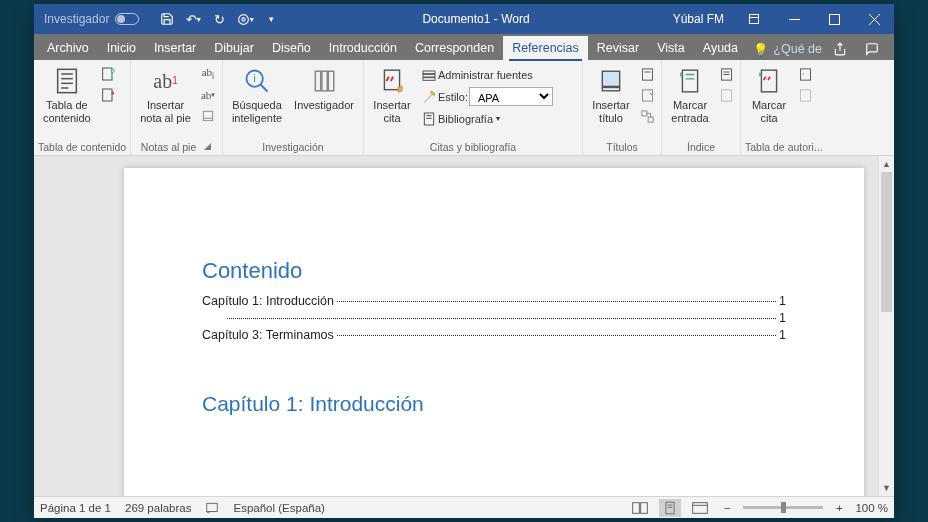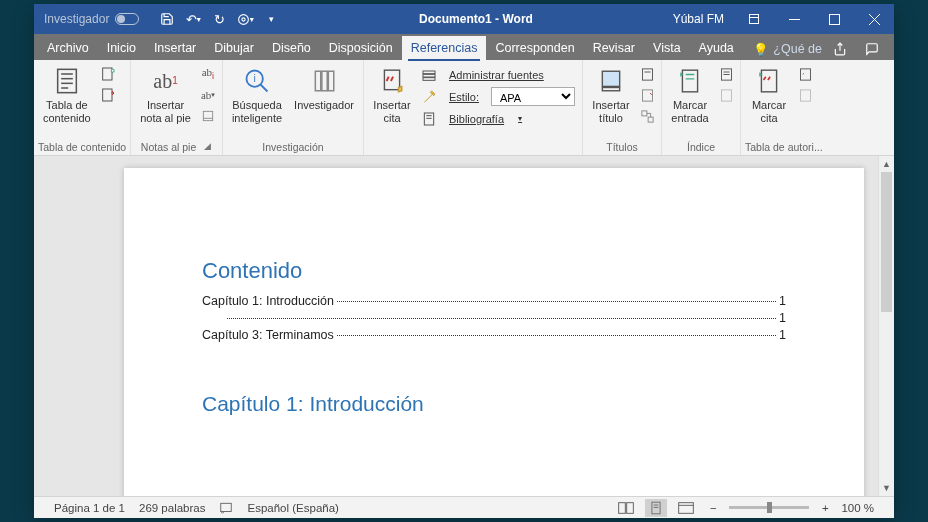--- a/index.html
+++ b/index.html
@@ -6,21 +6,21 @@
 body { background: #0a3a4a; width: 928px; height: 522px; overflow: hidden; position: relative; }
 .window { position: absolute; top: 4px; left: 34px; right: 34px; bottom: 4px; background: #fff; display: flex; flex-direction: column; box-shadow: 0 4px 20px rgba(0,0,0,0.3); }
 
 
 .titlebar { background: #2b579a; height: 30px; display: flex; align-items: center; color: #fff; font-size: 12px; }
 .autosave { display: flex; align-items: center; gap: 6px; padding: 0 10px; color: #b8c5d9; }
 .toggle { width: 24px; height: 12px; border: 1px solid #b8c5d9; border-radius: 6px; position: relative; }
 .toggle::after { content: ""; position: absolute; width: 8px; height: 8px; background: #b8c5d9; border-radius: 50%; top: 1px; left: 1px; }
 .qat { display: flex; gap: 2px; padding: 0 6px; }
 .qat-btn { width: 24px; height: 26px; display: flex; align-items: center; justify-content: center; cursor: pointer; color: #fff; font-size: 13px; }
-.title-center { flex: 1; text-align: center; font-weight: bold; }
+.title-center { flex: 1; text-align: center; }
 .user { padding: 0 10px; }
 .win-controls { display: flex; }
 .win-btn { width: 40px; height: 30px; display: flex; align-items: center; justify-content: center; cursor: pointer; color: #fff; }
 
 
 .tabs { background: #737373; height: 26px; display: flex; align-items: flex-end; color: #fff; font-size: 12.5px; padding: 0 4px; }
 .tab { padding: 5px 9px; cursor: pointer; white-space: nowrap; }
 .tab.active { background: #f3f3f3; color: #2b579a; }
 .tab.active { position: relative; }
 .tab.active::after { content: ""; position: absolute; bottom: -1px; left: 6px; right: 6px; height: 2px; background: #2b579a; }
@@ -30,41 +30,41 @@
 
 
 .ribbon { background: #f3f3f3; border-bottom: 1px solid #d4d4d4; height: 96px; display: flex; }
 .group { border-right: 1px solid #e0e0e0; display: flex; flex-direction: column; padding: 2px 4px 0; }
 .group-body { flex: 1; display: flex; align-items: flex-start; gap: 2px; }
 .group-label { font-size: 10.5px; color: #666; text-align: center; padding: 2px 0; white-space: nowrap; overflow: hidden; text-overflow: ellipsis; }
 .big-btn { display: flex; flex-direction: column; align-items: center; justify-content: flex-start; padding: 3px 5px 0; cursor: pointer; min-width: 48px; text-align: center; font-size: 11px; color: #333; line-height: 1.2; gap: 2px; }
 .big-icon { width: 32px; height: 32px; display: flex; align-items: center; justify-content: center; font-size: 22px; }
 .small-col { display: flex; flex-direction: column; gap: 1px; padding-top: 2px; }
 .small-btn { width: 20px; height: 20px; display: flex; align-items: center; justify-content: center; cursor: pointer; font-size: 13px; color: #555; }
-.inline-row { display: flex; align-items: center; gap: 12px; font-size: 11px; color: #333; padding: 1px 3px; height: 21px; text-decoration: underline; }
+.inline-row { display: flex; align-items: center; gap: 1px; font-size: 11px; color: #333; padding: 1px 3px; height: 21px; }
 .style-select { border: 1px solid #ababab; background: #fff; font-size: 11px; padding: 3px 4px; width: 84px; height: 19px; }
 .dialog-launch { width: 14px; height: 14px; font-size: 9px; color: #777; cursor: pointer; align-self: flex-end; margin-left: 2px; }
 
 
 .canvas { flex: 1; background: #e6e6e6; position: relative; overflow: hidden; }
 .page { position: absolute; top: 12px; left: 90px; right: 30px; bottom: -40px; background: #fff; box-shadow: 0 0 6px rgba(0,0,0,0.2); padding: 90px 78px 20px; }
 .toc-title { color: #2e74b5; font-size: 22px; font-weight: 400; margin-bottom: 10px; }
 .toc-entry { display: flex; align-items: baseline; font-size: 12.5px; color: #222; margin: 3px 0; }
 .toc-entry.indent { padding-left: 22px; }
 .toc-text { white-space: nowrap; }
 .toc-dots { flex: 1; border-bottom: 1.5px dotted #333; margin: 0 3px; position: relative; top: -3px; }
 .toc-page { white-space: nowrap; }
 .heading1 { color: #2e74b5; font-size: 21px; font-weight: 400; margin-top: 50px; }
 .vscroll { position: absolute; right: 0; top: 0; bottom: 0; width: 16px; background: #f0f0f0; border-left: 1px solid #ddd; }
 .vscroll-up, .vscroll-down { height: 16px; display: flex; align-items: center; justify-content: center; color: #666; font-size: 9px; cursor: pointer; }
 .vscroll-thumb { position: absolute; top: 16px; left: 2px; right: 2px; height: 140px; background: #cdcdcd; }
 .watermark { position: absolute; right: 32px; bottom: 8px; color: #d8d8d8; font-size: 20px; font-weight: bold; letter-spacing: 1px; display: flex; align-items: center; gap: 8px; }
 
 
-.statusbar { height: 22px; background: #f3f3f3; border-top: 1px solid #d4d4d4; display: flex; align-items: center; font-size: 11.5px; color: #444; padding: 0 20px; gap: 14px; }
+.statusbar { height: 22px; background: #f3f3f3; border-top: 1px solid #d4d4d4; display: flex; align-items: center; font-size: 11.5px; color: #444; padding: 0 6px; gap: 14px; }
 .statusbar .right { margin-left: auto; display: flex; align-items: center; gap: 8px; }
 .view-btn { width: 22px; height: 18px; display: flex; align-items: center; justify-content: center; cursor: pointer; color: #666; }
 .view-btn.active { background: #d0d0d0; }
 .zoom-slider { width: 80px; height: 3px; background: #bbb; position: relative; }
 .zoom-slider::after { content: ""; position: absolute; top: -4px; left: 38px; width: 5px; height: 11px; background: #888; }
 .zoom-pm { width: 16px; text-align: center; cursor: pointer; }
 
 svg { display: block; }
 </style>
 </head>
@@ -124,23 +124,23 @@
         </div>
     </div>
   </div>
 
   <div class="tabs">
     <div class="tab">Archivo</div>
     <div class="tab">Inicio</div>
     <div class="tab">Insertar</div>
     <div class="tab">Dibujar</div>
     <div class="tab">Diseño</div>
-    <div class="tab">Disposición</div>
+    <div class="tab">Introducción</div>
+    <div class="tab">Corresponden</div>
     <div class="tab active">Referencias</div>
-    <div class="tab">Corresponden</div>
     <div class="tab">Revisar</div>
     <div class="tab">Vista</div>
     <div class="tab">Ayuda</div>
     <div class="tabs-right">
       <div class="tell-me">
         <span>💡</span>
         <span>¿Qué de</span>
       </div>
       <div class="share-btn">
           <svg width="14" height="14" viewBox="0 0 24 24" fill="none" stroke="currentColor" stroke-width="2">
@@ -290,20 +290,21 @@
                   <rect x="5" y="3" width="14" height="18"></rect>
                   <line x1="8" y1="7" x2="16" y2="7"></line>
                   <line x1="8" y1="11" x2="16" y2="11"></line>
                 </svg>
               </span>
             <span>Bibliografía</span>
             <span style="font-size:8px;margin-left:2px">▾</span>
           </div>
         </div>
       </div>
+      <div class="group-label">Citas y bibliografía</div>
     </div>
 
     <div class="group">
       <div class="group-body">
         <div class="big-btn">
           <span class="big-icon">
               <svg width="26" height="28" viewBox="0 0 24 24" fill="none" stroke="#555" stroke-width="1.3">
                 <rect x="4" y="3" width="16" height="14" fill="#cfe3f7"></rect>
                 <rect x="4" y="18" width="16" height="3"></rect>
               </svg>

